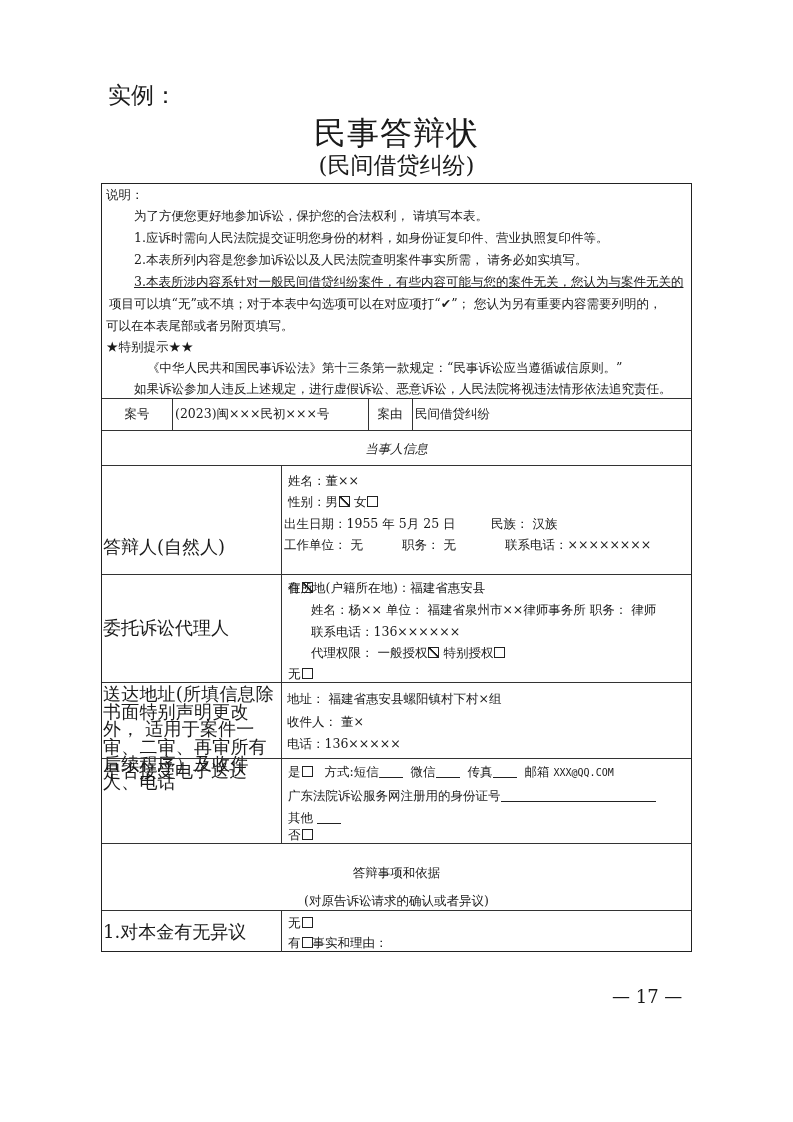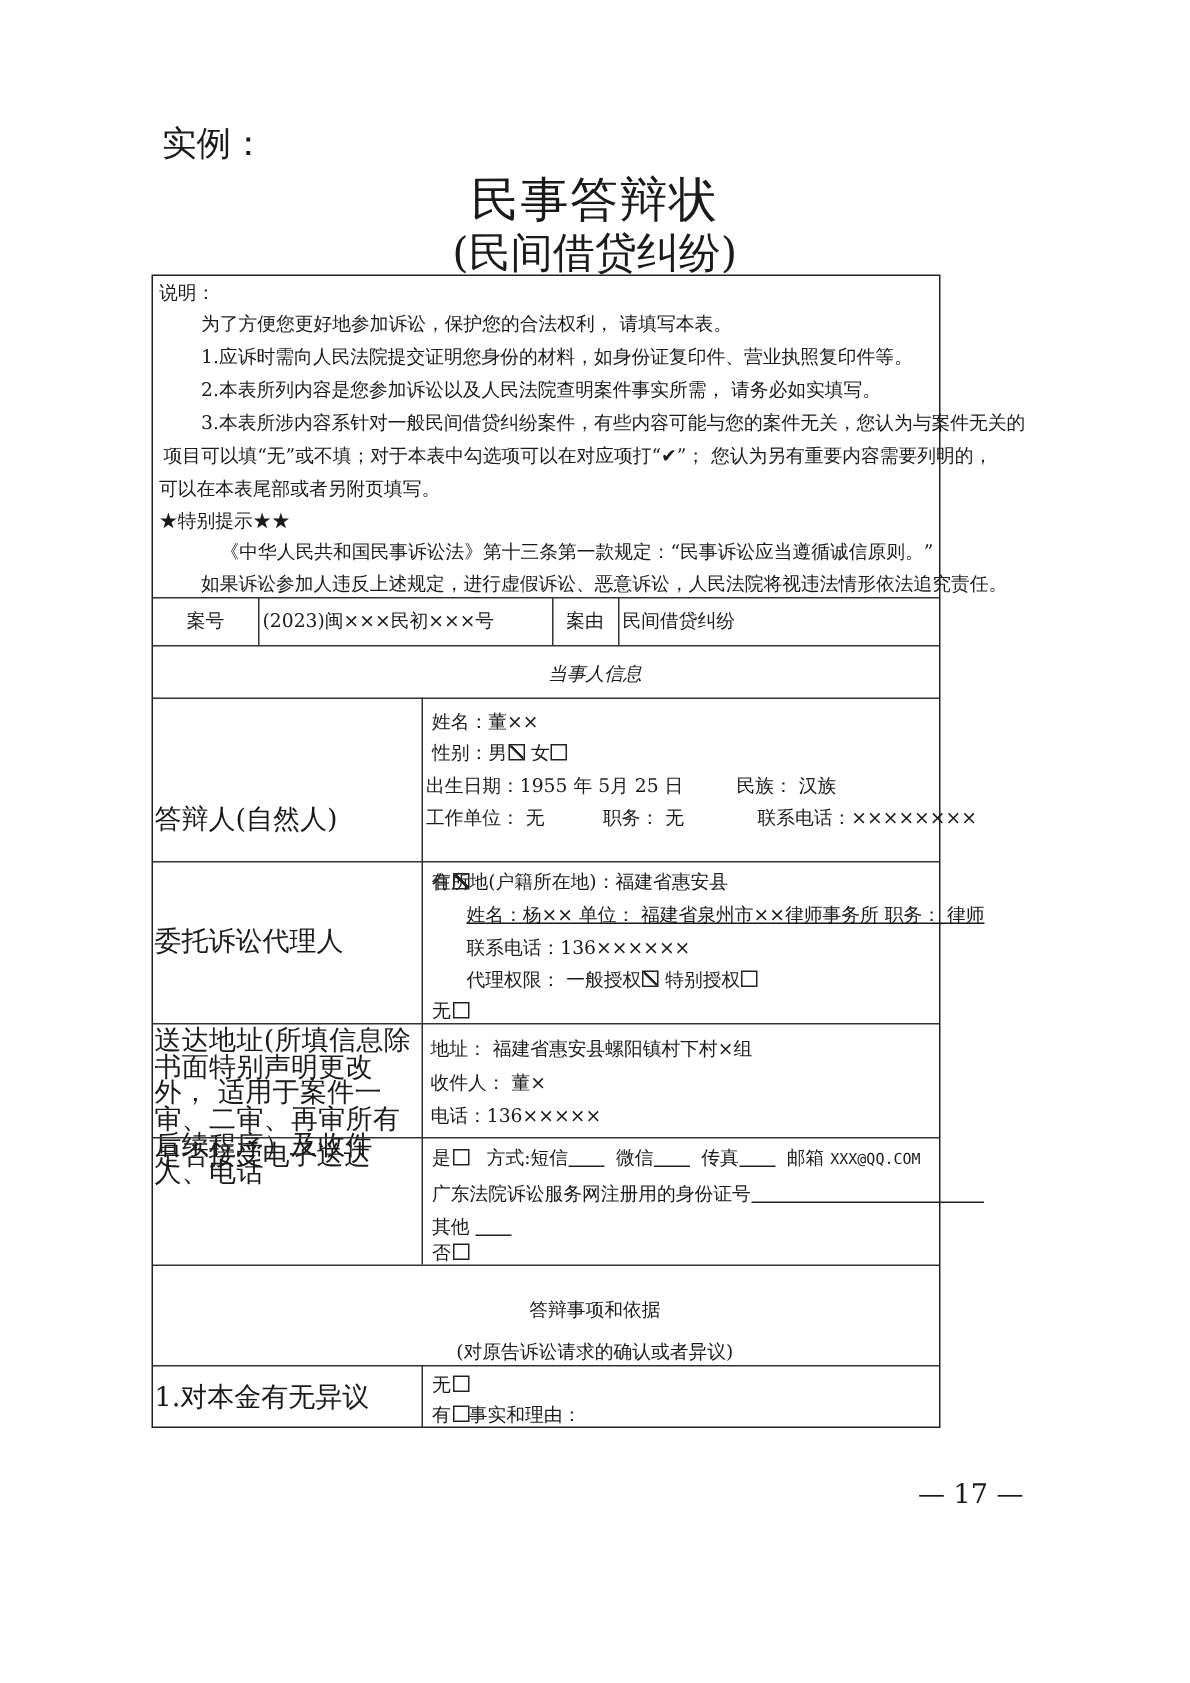--- a/index.html
+++ b/index.html
@@ -1,22 +1,22 @@
 <!DOCTYPE html>
 <html><head>
 <meta charset="utf-8">
 <style>
   html, body { margin: 0; padding: 0; background: #ffffff; }
   body { width: 793px; height: 1122px; position: relative; overflow: hidden;
          font-family: "DejaVu Serif", "Liberation Serif", serif; color: #1a1a1a; }
   .abs { position: absolute; }
   .example { left: 108px; top: 80px; font-size: 23px; }
   .title { left: 0; width: 793px; top: 112px; text-align: center; font-size: 32px; letter-spacing: 1px; }
-  .subtitle { left: 0; width: 793px; top: 150px; text-align: center; font-size: 28px; }
-  .tbl { position: absolute; left: 101px; top: 183px; width: 526px; height: 769px;
+  .subtitle { left: 0; width: 793px; top: 150px; text-align: center; font-size: 23px; }
+  .tbl { position: absolute; left: 101px; top: 183px; width: 591px; height: 769px;
          border: 1.5px solid #222; box-sizing: border-box; }
   .hline { position: absolute; left: 0; right: 0; height: 0; border-top: 1.5px solid #333; }
   .vline { position: absolute; width: 0; border-left: 1.5px solid #333; }
   .t { position: absolute; font-size: 12.5px; white-space: nowrap; line-height: 16px; }
   .label-cell { position: absolute; font-size: 18px; line-height: 19px; }
   .center { text-align: center; }
   .box { display: inline-block; width: 9px; height: 9px; border: 1.3px solid #222; vertical-align: -1px; margin-left: 1px; }
   .box.checked { position: relative; }
   .box.checked::after { content: ""; position: absolute; left: 0px; top: 0px; width: 9px; height: 9px;
         background: linear-gradient(to top right, transparent 44%, #222 45%, #222 58%, transparent 59%); }
@@ -29,21 +29,21 @@
 <div class="abs example">实例：</div>
 <div class="abs title">民事答辩状</div>
 <div class="abs subtitle">(民间借贷纠纷)</div>
 
 <div class="tbl">
 
   <div class="t" style="left:4px; top:3px;">说明：</div>
   <div class="t" style="left:32px; top:24px;">为了方便您更好地参加诉讼，保护您的合法权利， 请填写本表。</div>
   <div class="t" style="left:32px; top:46px;">1.应诉时需向人民法院提交证明您身份的材料，如身份证复印件、营业执照复印件等。</div>
   <div class="t" style="left:32px; top:68px;">2.本表所列内容是您参加诉讼以及人民法院查明案件事实所需， 请务必如实填写。</div>
-  <div class="t" style="left:32px; top:90px;">3.本表所涉内容系针对一般民间借贷纠纷案件，有些内容可能与您的案件无关，您认为与案件无关的</div>
+  <div class="t" style="left:32px; top:90px;text-decoration:underline;">3.本表所涉内容系针对一般民间借贷纠纷案件，有些内容可能与您的案件无关，您认为与案件无关的</div>
   <div class="t" style="left:7px; top:112px;">项目可以填“无”或不填；对于本表中勾选项可以在对应项打“✔”； 您认为另有重要内容需要列明的，</div>
   <div class="t" style="left:4px; top:134px;">可以在本表尾部或者另附页填写。</div>
   <div class="t" style="left:4px; top:155px;">★特别提示★★</div>
   <div class="t" style="left:45px; top:176px;">《中华人民共和国民事诉讼法》第十三条第一款规定：“民事诉讼应当遵循诚信原则。”</div>
   <div class="t" style="left:32px; top:197px;">如果诉讼参加人违反上述规定，进行虚假诉讼、恶意诉讼，人民法院将视违法情形依法追究责任。</div>
 
   <div class="hline" style="top:214px;"></div>
   <div class="vline" style="left:70px; top:214px; height:32px;"></div>
   <div class="vline" style="left:266px; top:214px; height:32px;"></div>
   <div class="vline" style="left:310px; top:214px; height:32px;"></div>
@@ -67,21 +67,21 @@
   <div class="t" style="left:182px; top:332px;">出生日期：1955 年 5月 25 日</div>
   <div class="t" style="left:389px; top:332px;">民族： 汉族</div>
   <div class="t" style="left:182px; top:353px;">工作单位： 无</div>
   <div class="t" style="left:300px; top:353px;">职务： 无</div>
   <div class="t" style="left:403px; top:353px;">联系电话：××××××××</div>
   <div class="t" style="left:186px; top:396px;">住所地(户籍所在地)：福建省惠安县</div>
   <div class="hline" style="top:390px;"></div>
 
   <div class="label-cell" style="left:1px; top:434px;">委托诉讼代理人</div>
   <div class="t" style="left:186px; top:396px;"><span>有</span><span class="box checked"></span></div>
-  <div class="t" style="left:209px; top:418px;text-decoration:underline;">姓名：杨××  单位： 福建省泉州市××律师事务所  职务： 律师</div>
+  <div class="t" style="left:209px; top:418px;">姓名：杨××  单位： 福建省泉州市××律师事务所  职务： 律师</div>
   <div class="t" style="left:209px; top:440px;">联系电话：136××××××</div>
   <div class="t" style="left:209px; top:461px;"><span>代理权限： 一般授权</span><span class="box checked"></span> <span>特别授权</span><span class="box"></span></div>
   <div class="t" style="left:186px; top:482px;"><span>无</span><span class="box"></span></div>
   <div class="hline" style="top:498px;"></div>
 
   <div class="label-cell" style="left:1px; top:501px; width:177px; line-height:17.5px; white-space:normal; letter-spacing:0.2px;">送达地址(所填信息除书面特别声明更改外， 适用于案件一审、二审、再审所有后续程序）及收件人、电话</div>
   <div class="t" style="left:185px; top:507px;">地址： 福建省惠安县螺阳镇村下村×组</div>
   <div class="t" style="left:185px; top:530px;">收件人： 董×</div>
   <div class="t" style="left:185px; top:552px;">电话：136×××××</div>
   <div class="hline" style="top:574px;"></div>

